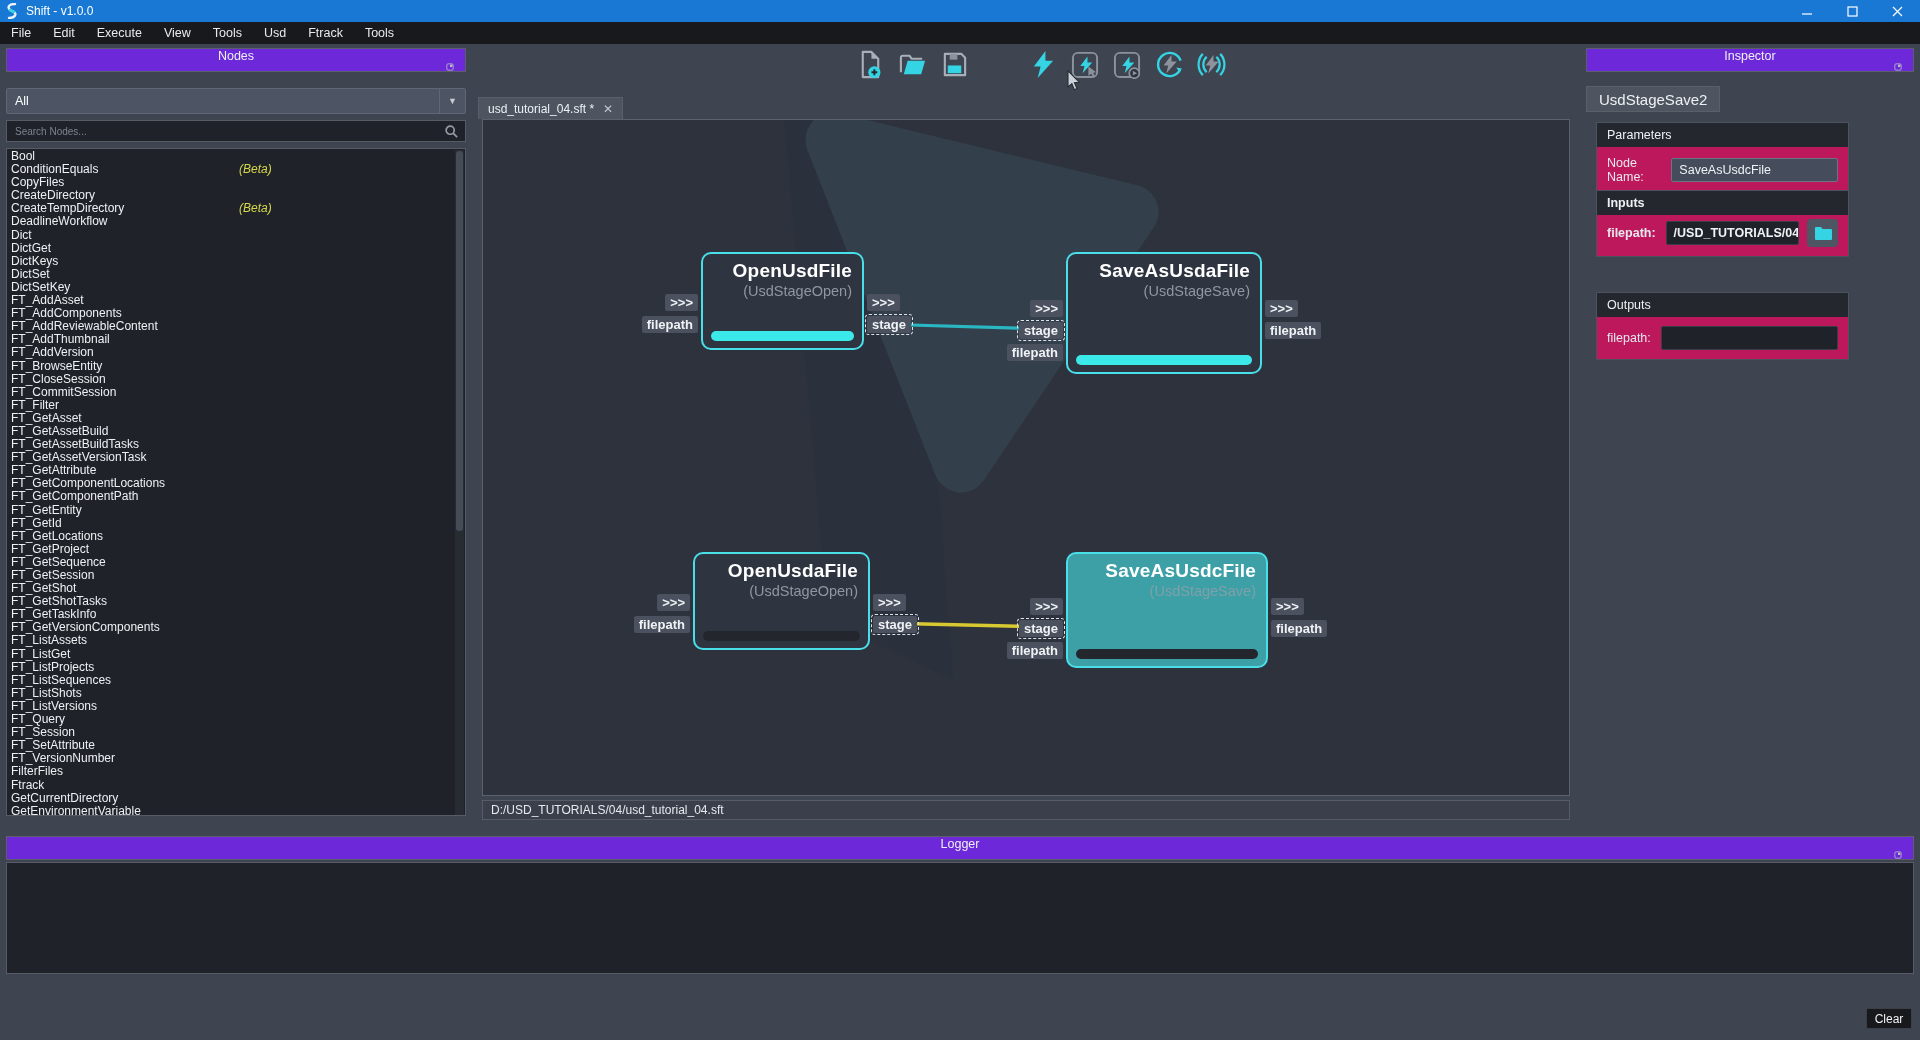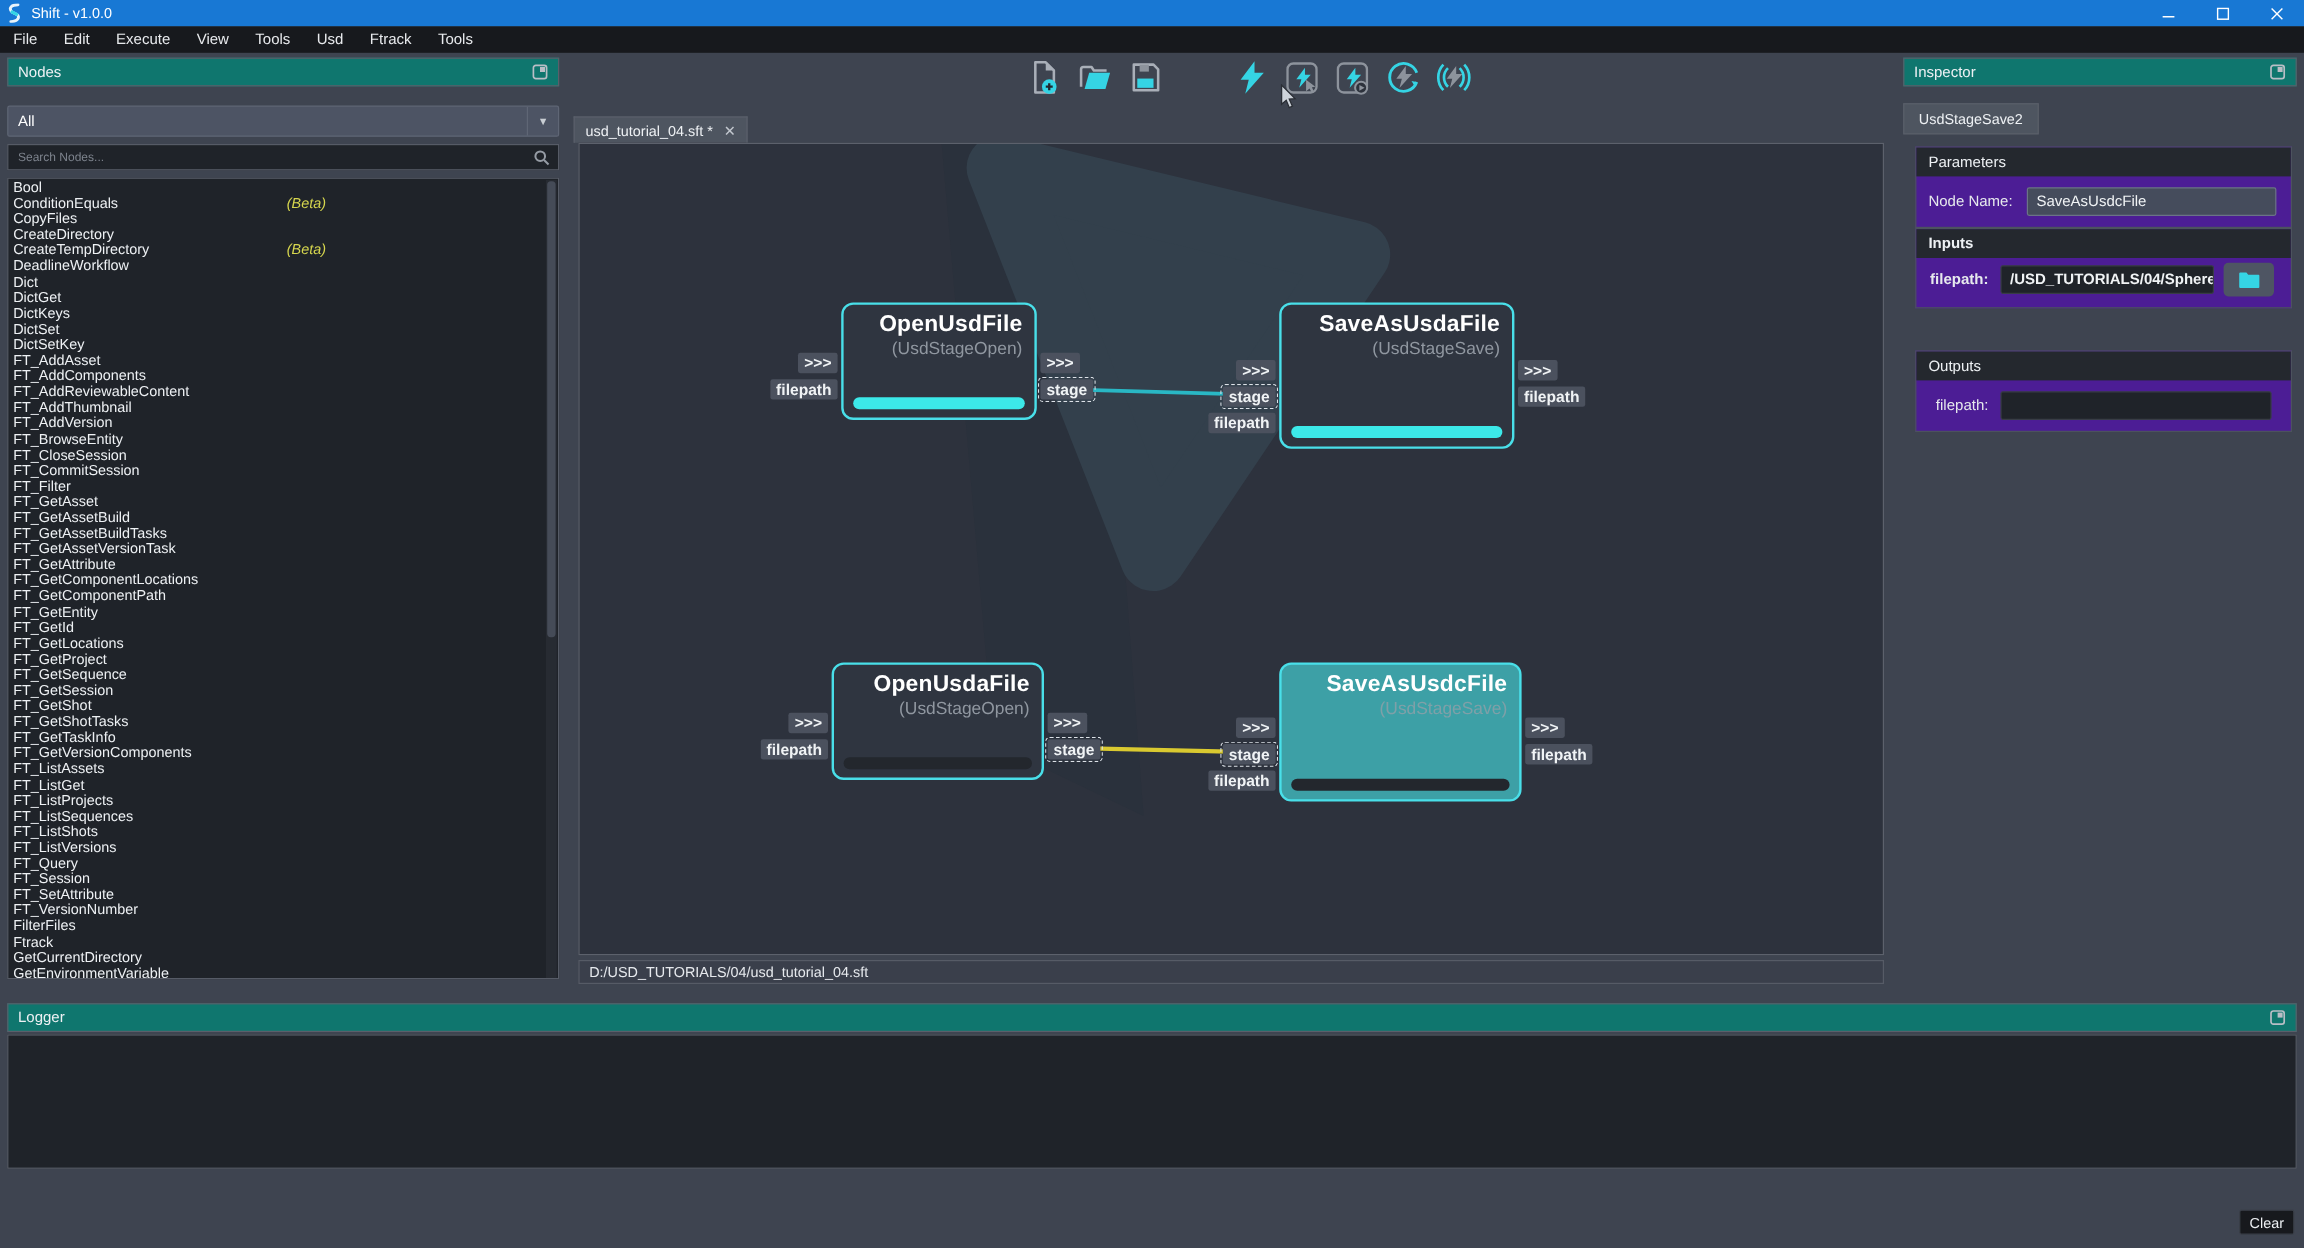--- a/index.html
+++ b/index.html
@@ -14,22 +14,22 @@
   .win-btn { width:45px; height:22px; display:flex; align-items:center; justify-content:center;
              color:#fff; font-size:12px; }
   .win-btn svg { width:11px; height:11px; }
 
   
   .menubar { position:absolute; left:0; top:22px; width:1920px; height:22px; background:#17191d;
              display:flex; align-items:center; font-size:12.5px; color:#e8eaed; }
   .menu-item { padding:0 11px; height:22px; line-height:22px; cursor:default; }
 
   
-  .panel-hdr { position:absolute; height:24px; background:#0f766e; border:1px solid #5a5f6a;
-               display:flex; align-items:center; padding:0 8px; font-size:12.5px; color:#eef1f4; }
+  .panel-hdr { position:absolute; height:24px; background:#6d28d9; border:1px solid #5a5f6a;
+               display:flex; align-items:center; padding:0 8px; font-size:12.5px; color:#eef1f4;flex-direction:column; }
   .panel-hdr .popout { margin-left:auto; width:14px; height:14px; }
   .well { background:#1f2329; border:1px solid #565b66; }
 
   
   .nodes-hdr { left:6px; top:48px; width:460px; }
   .filter-dd { position:absolute; left:6px; top:88px; width:460px; height:26px; background:#4d5464;
                border:1px solid #5f6675; border-radius:2px; display:flex; align-items:center;
                font-size:12.5px; color:#fff; }
   .filter-dd .val { padding-left:8px; }
   .dd-arrow { margin-left:auto; width:26px; height:100%; border-left:1px solid #5f6675;
@@ -84,22 +84,22 @@
   .n3 .r1 { top:44px; } .n3 .r2 { top:66px; } .n3 .r3 { top:88px; }
 
   .canvas-status { position:absolute; left:482px; top:800px; width:1088px; height:20px;
                    background:#3a3f4b; border:1px solid #565b66; display:flex; align-items:center;
                    padding-left:8px; font-size:12px; color:#e6e9ed; }
 
   
   .insp-hdr { left:1586px; top:48px; width:328px; }
   .insp-tab { position:absolute; left:1586px; top:86px; height:26px; background:#4e5560;
               border:1px solid #5a5f6a; display:flex; align-items:center; padding:0 12px;
-              font-size:12px; color:#eef1f4; }
-  .grp { position:absolute; left:1596px; width:314px; background:#4c1d95; border:1px solid #4c525e; }
+              font-size:15px; color:#eef1f4; }
+  .grp { position:absolute; left:1596px; width:253px; background:#be185d; border:1px solid #4c525e; }
   .grp-hdr { height:24px; background:#24282e; display:flex; align-items:center; padding:0 10px;
              font-size:12.5px; color:#eef1f4; }
   .grp-row { display:flex; align-items:center; padding:9px 10px; font-size:12.5px; }
   .grp-row .lbl { color:#e6e9ed; }
   .inp { background:#1f2329; border:1px solid #383d46; border-radius:2px; height:24px;
          line-height:22px; padding:0 7px; font-size:12.5px; color:#f0f3f5; white-space:nowrap; overflow:hidden; }
   .inp.lite { background:#454c5c; border:1px solid #6b7386; }
   .inp.ghost { color:#717884; }
   .folder-btn { width:42px; height:28px; margin-left:8px; background:#4e5563; border-radius:4px;
                 display:flex; align-items:center; justify-content:center; }

